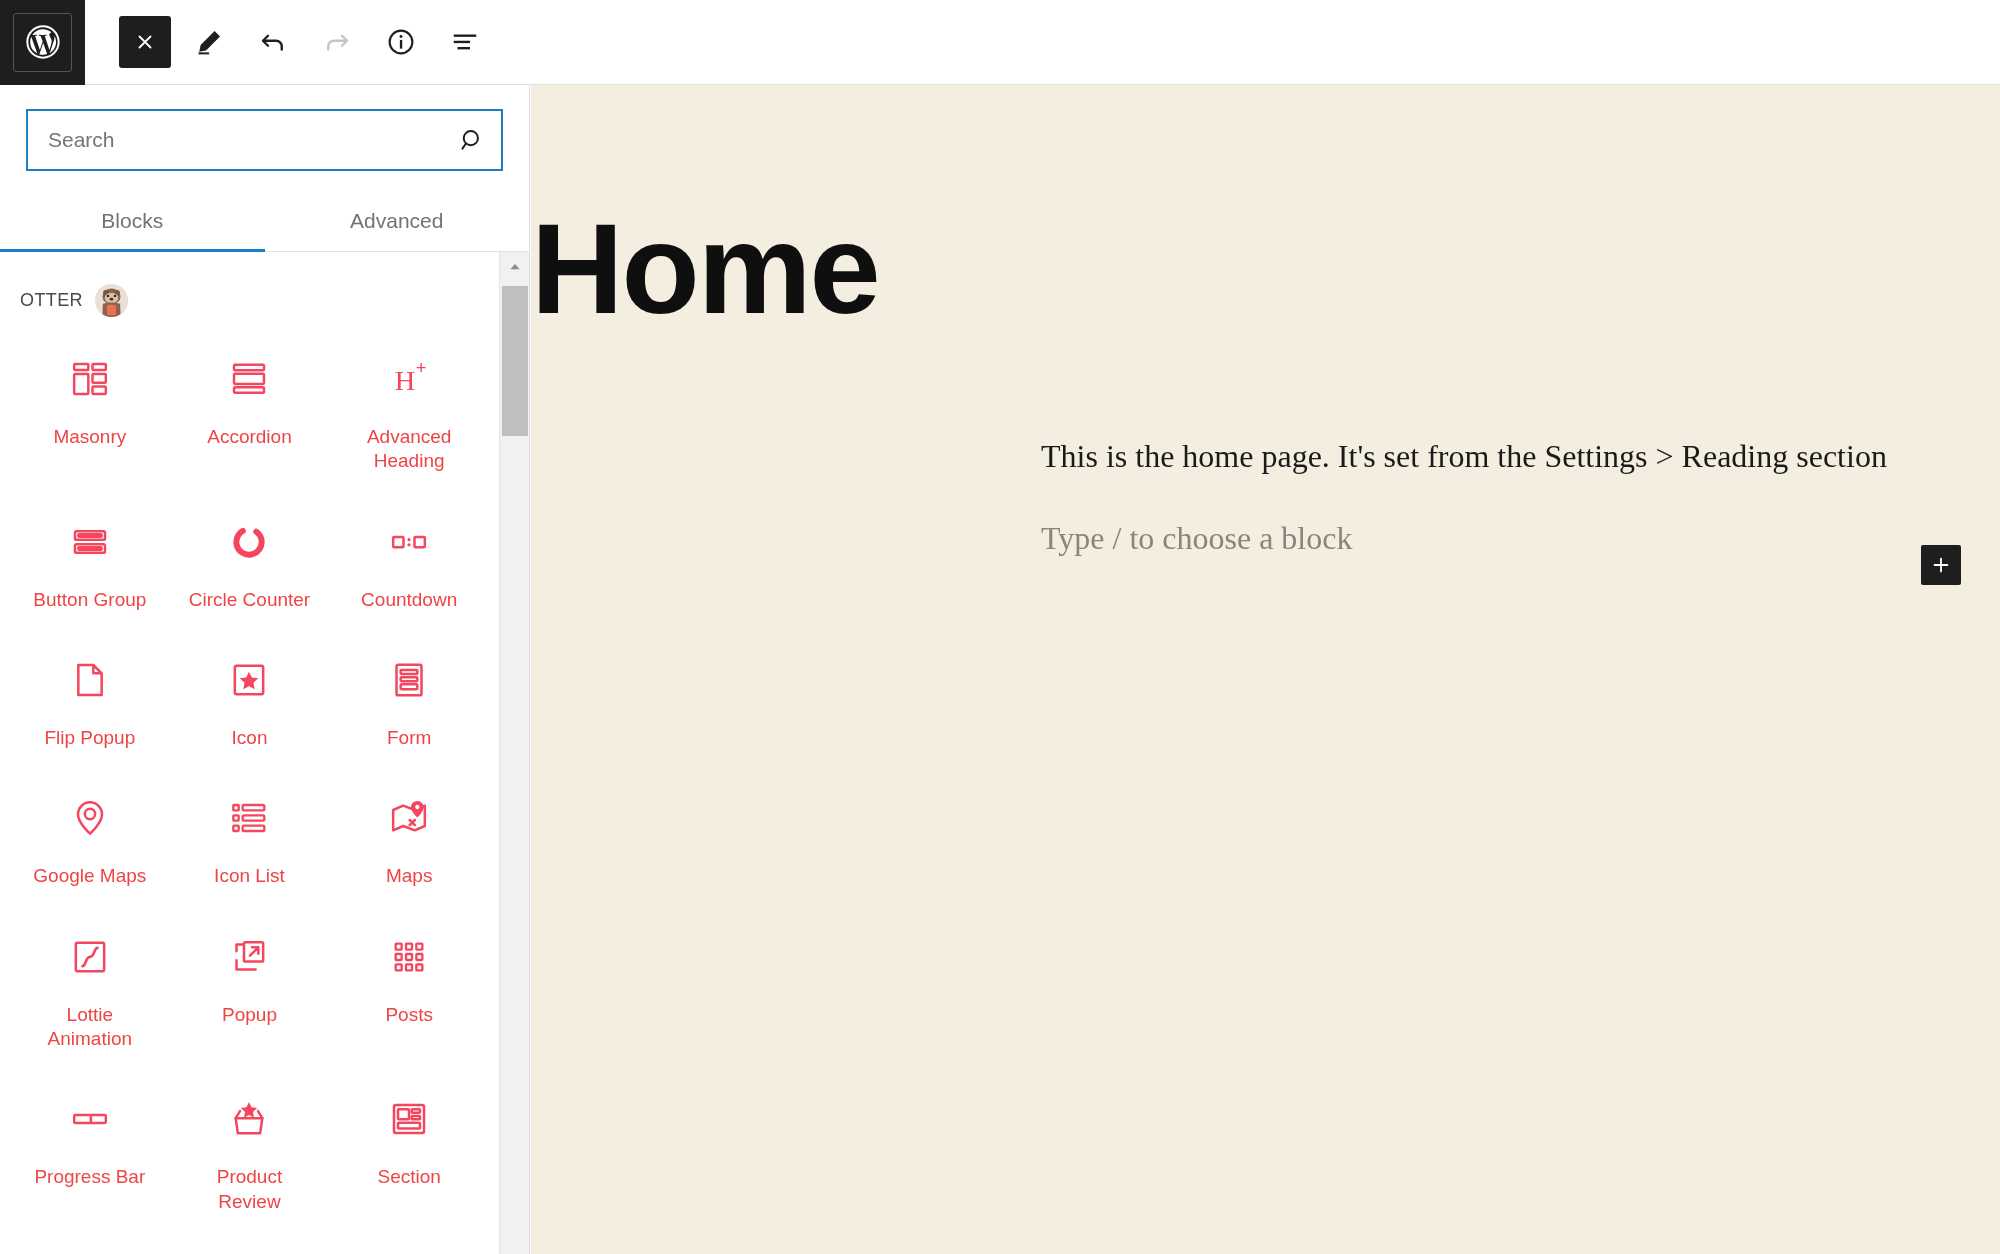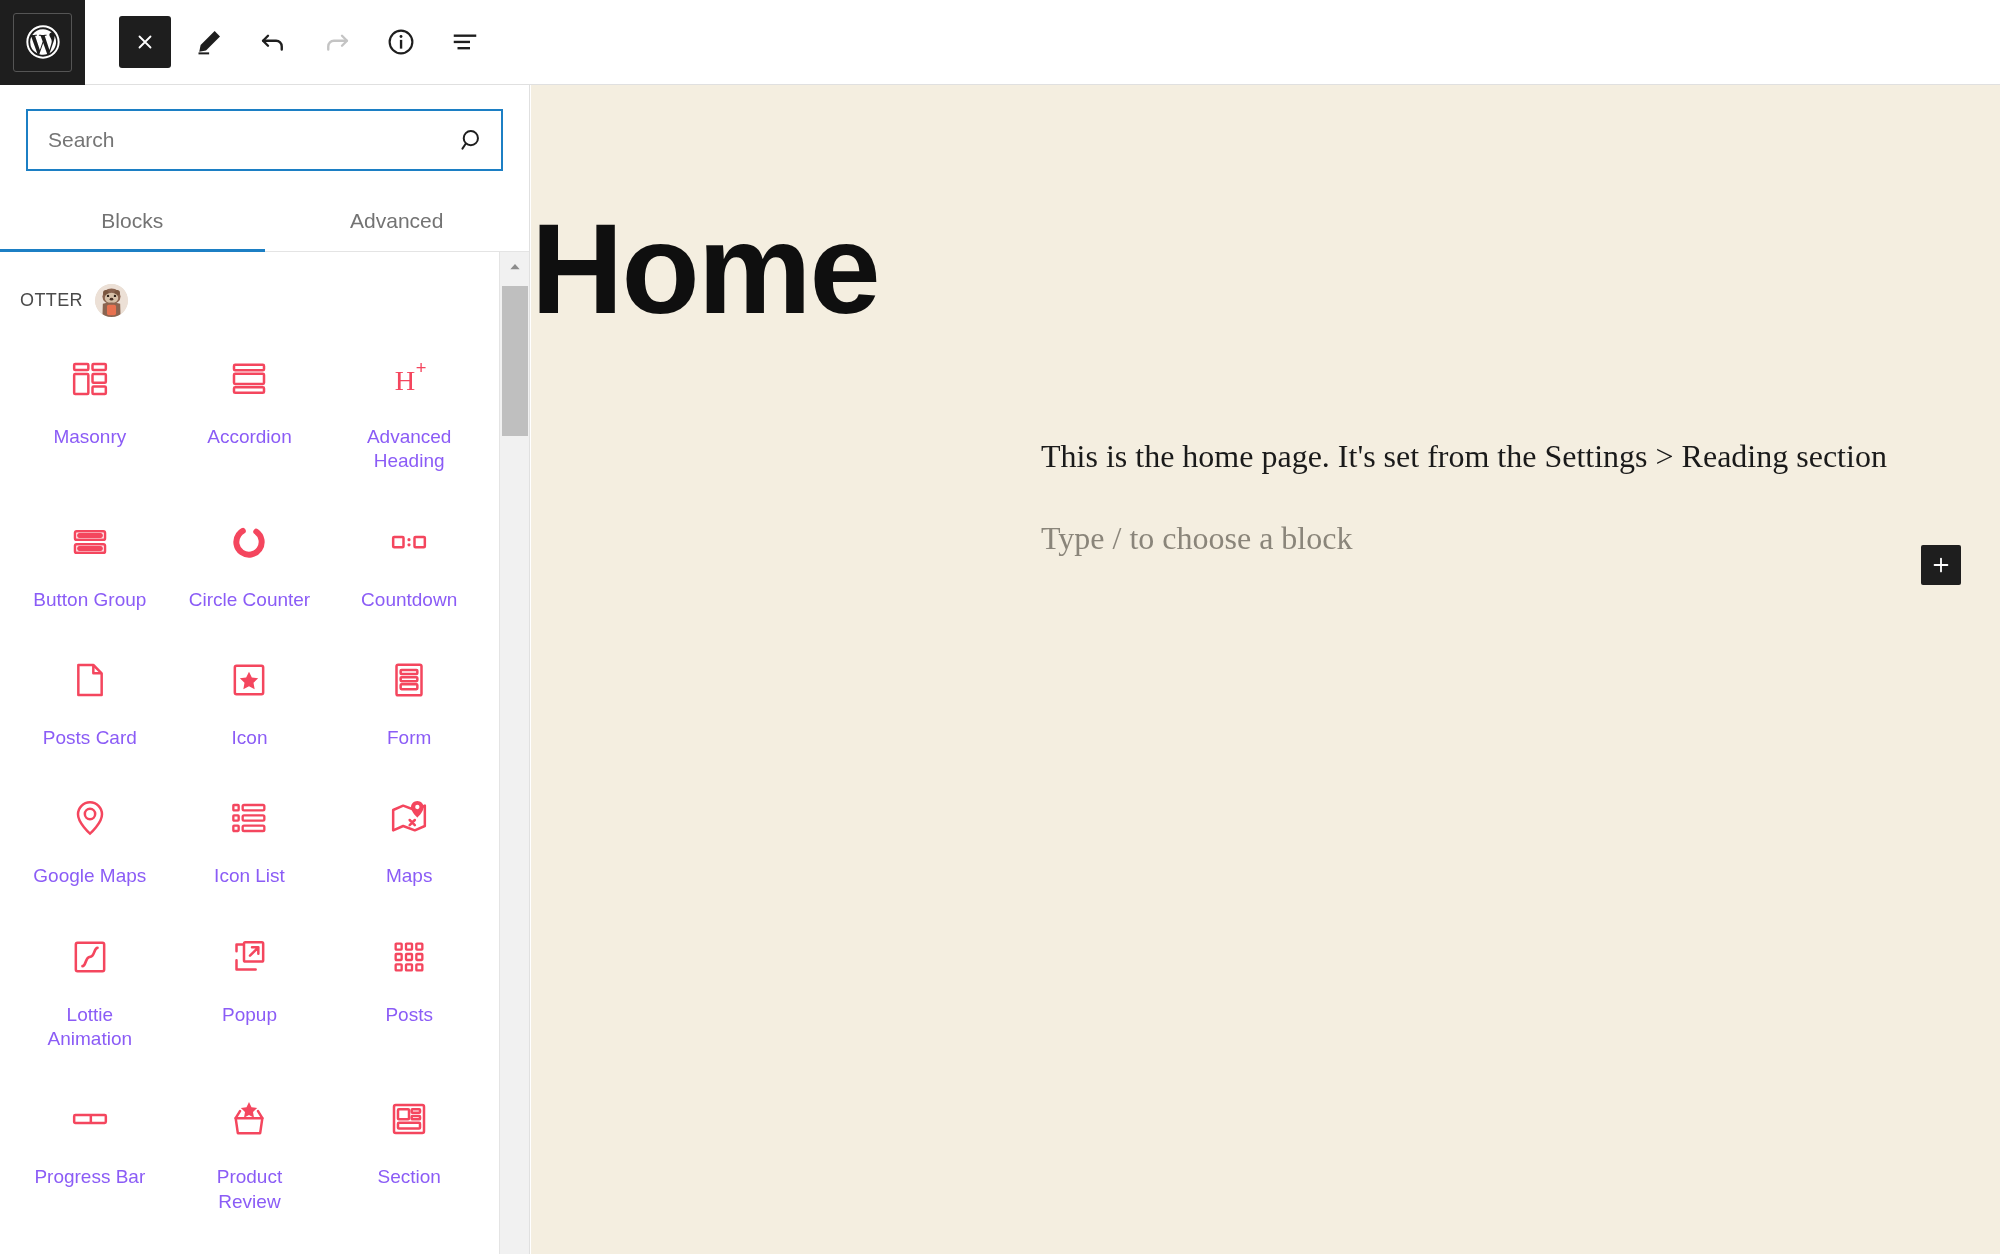--- a/index.html
+++ b/index.html
@@ -142,21 +142,21 @@
     background: transparent; border: none;
     font-family: "Liberation Sans", sans-serif;
   }
   .block-icon {
     width: 44px; height: 44px;
     display: flex; align-items: center; justify-content: center;
     margin-bottom: 24px;
   }
   .block-label {
     font-size: 19px;
-    color: #8b5cf6;
+    color: #ef4444;
     text-align: center;
     line-height: 1.28;
     max-width: 130px;
   }
 
   
   .scrollbar {
     position: absolute;
     top: 0; right: 0;
     width: 30px; height: 100%;
@@ -393,21 +393,21 @@
         <span class="block-label">Countdown</span>
       </button>
 
       <button class="block-item">
         <span class="block-icon">
           <svg width="40" height="40" viewBox="0 0 24 24">
             <path d="M5 3h9l5 5v13H5z" fill="none" stroke="#f4465e" stroke-width="1.5" stroke-linejoin="round"></path>
             <path d="M14 3v5h5" fill="none" stroke="#f4465e" stroke-width="1.5" stroke-linejoin="round"></path>
           </svg>
         </span>
-        <span class="block-label">Posts Card</span>
+        <span class="block-label">Flip Popup</span>
       </button>
 
       <button class="block-item">
         <span class="block-icon">
           <svg width="40" height="40" viewBox="0 0 24 24">
             <rect x="3.5" y="3.5" width="17" height="17" rx="1" fill="none" stroke="#f4465e" stroke-width="1.5"></rect>
             <path d="M12 7l1.7 3.5 3.8.5-2.8 2.7.7 3.8-3.4-1.8-3.4 1.8.7-3.8-2.8-2.7 3.8-.5z" fill="#f4465e"></path>
           </svg>
         </span>
         <span class="block-label">Icon</span>

